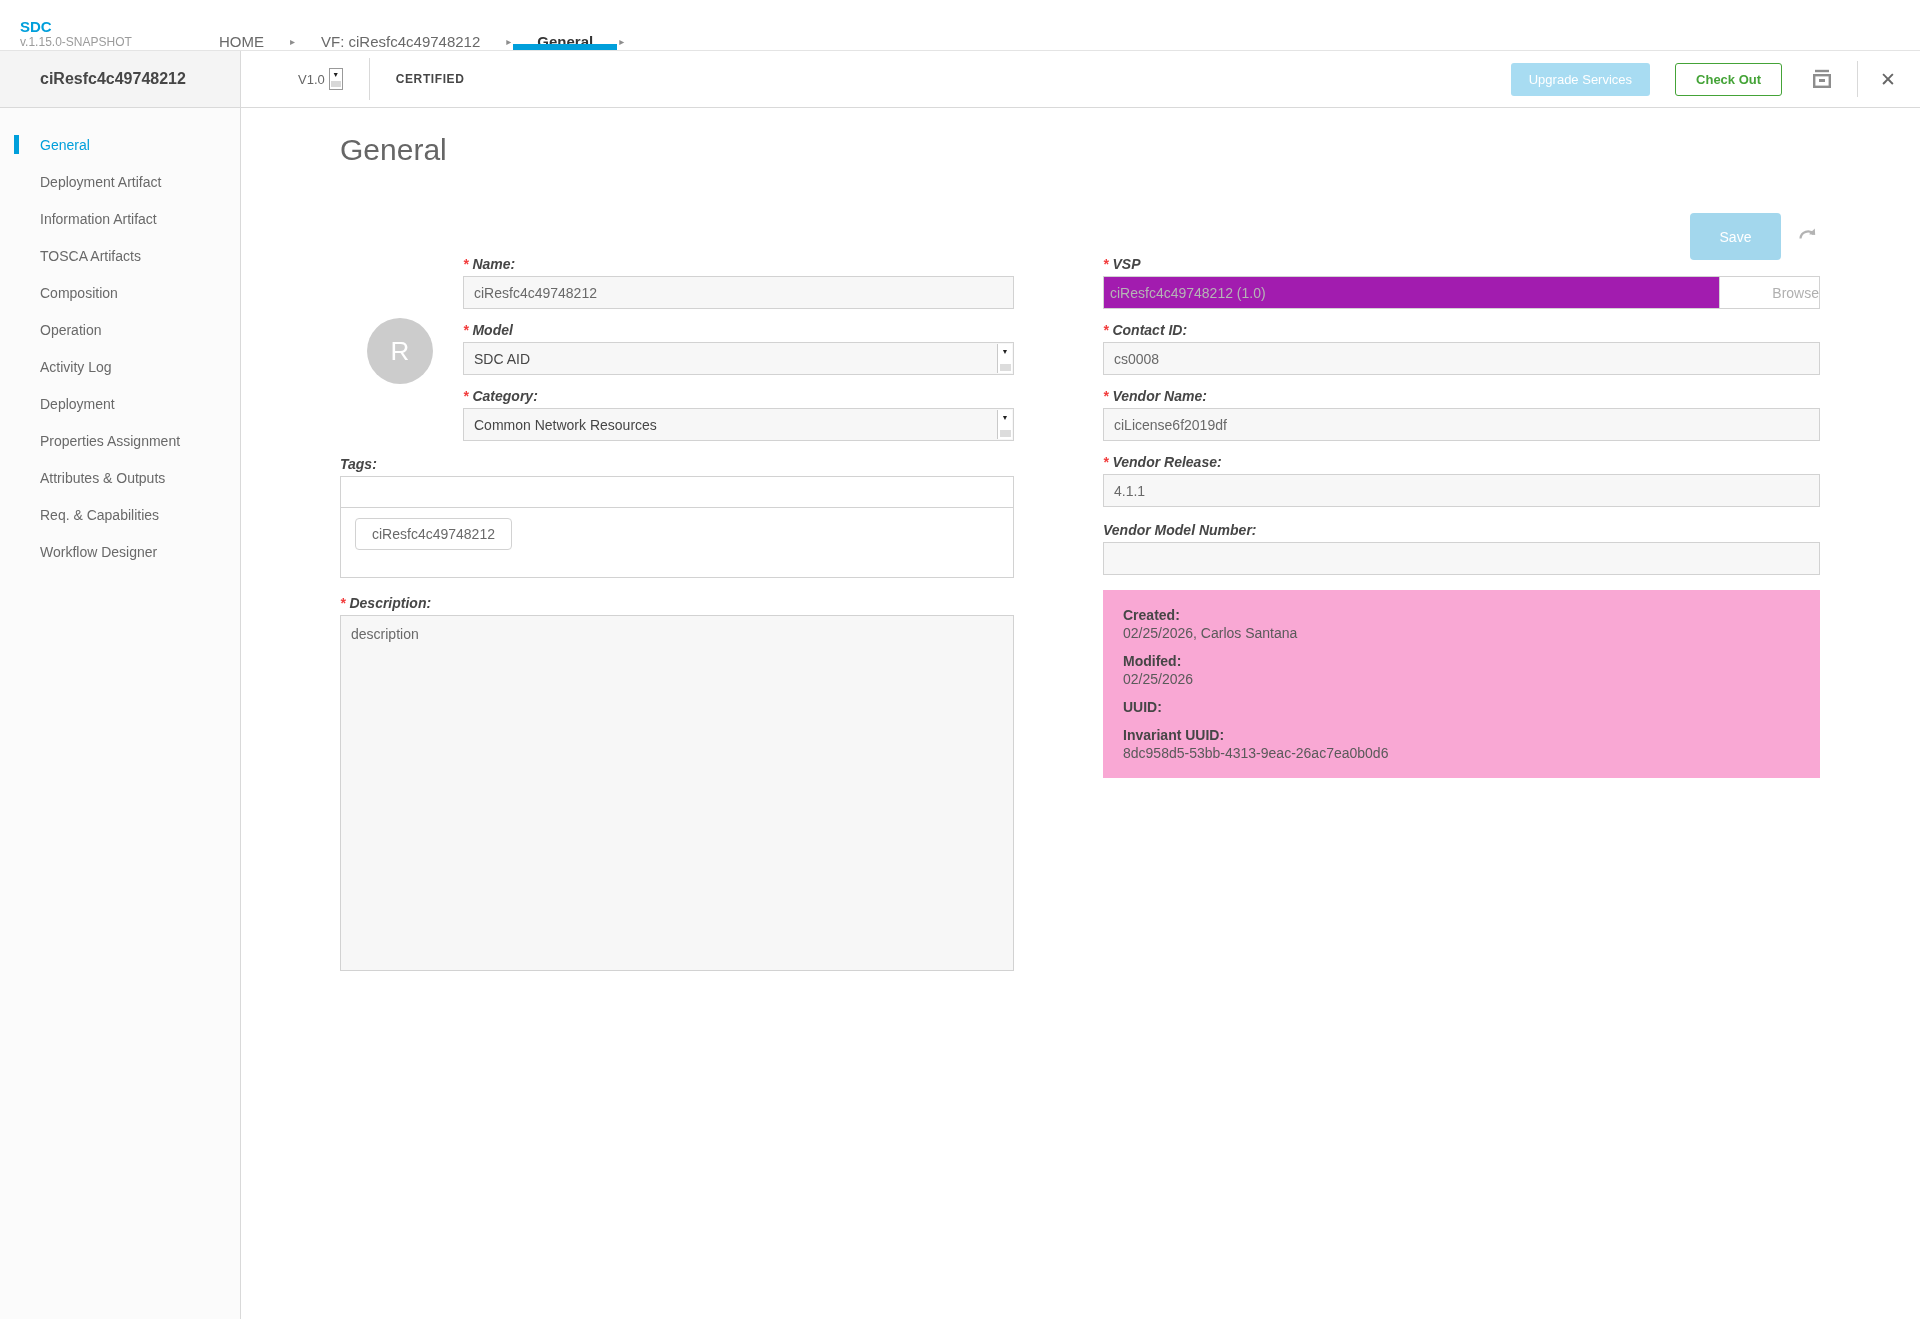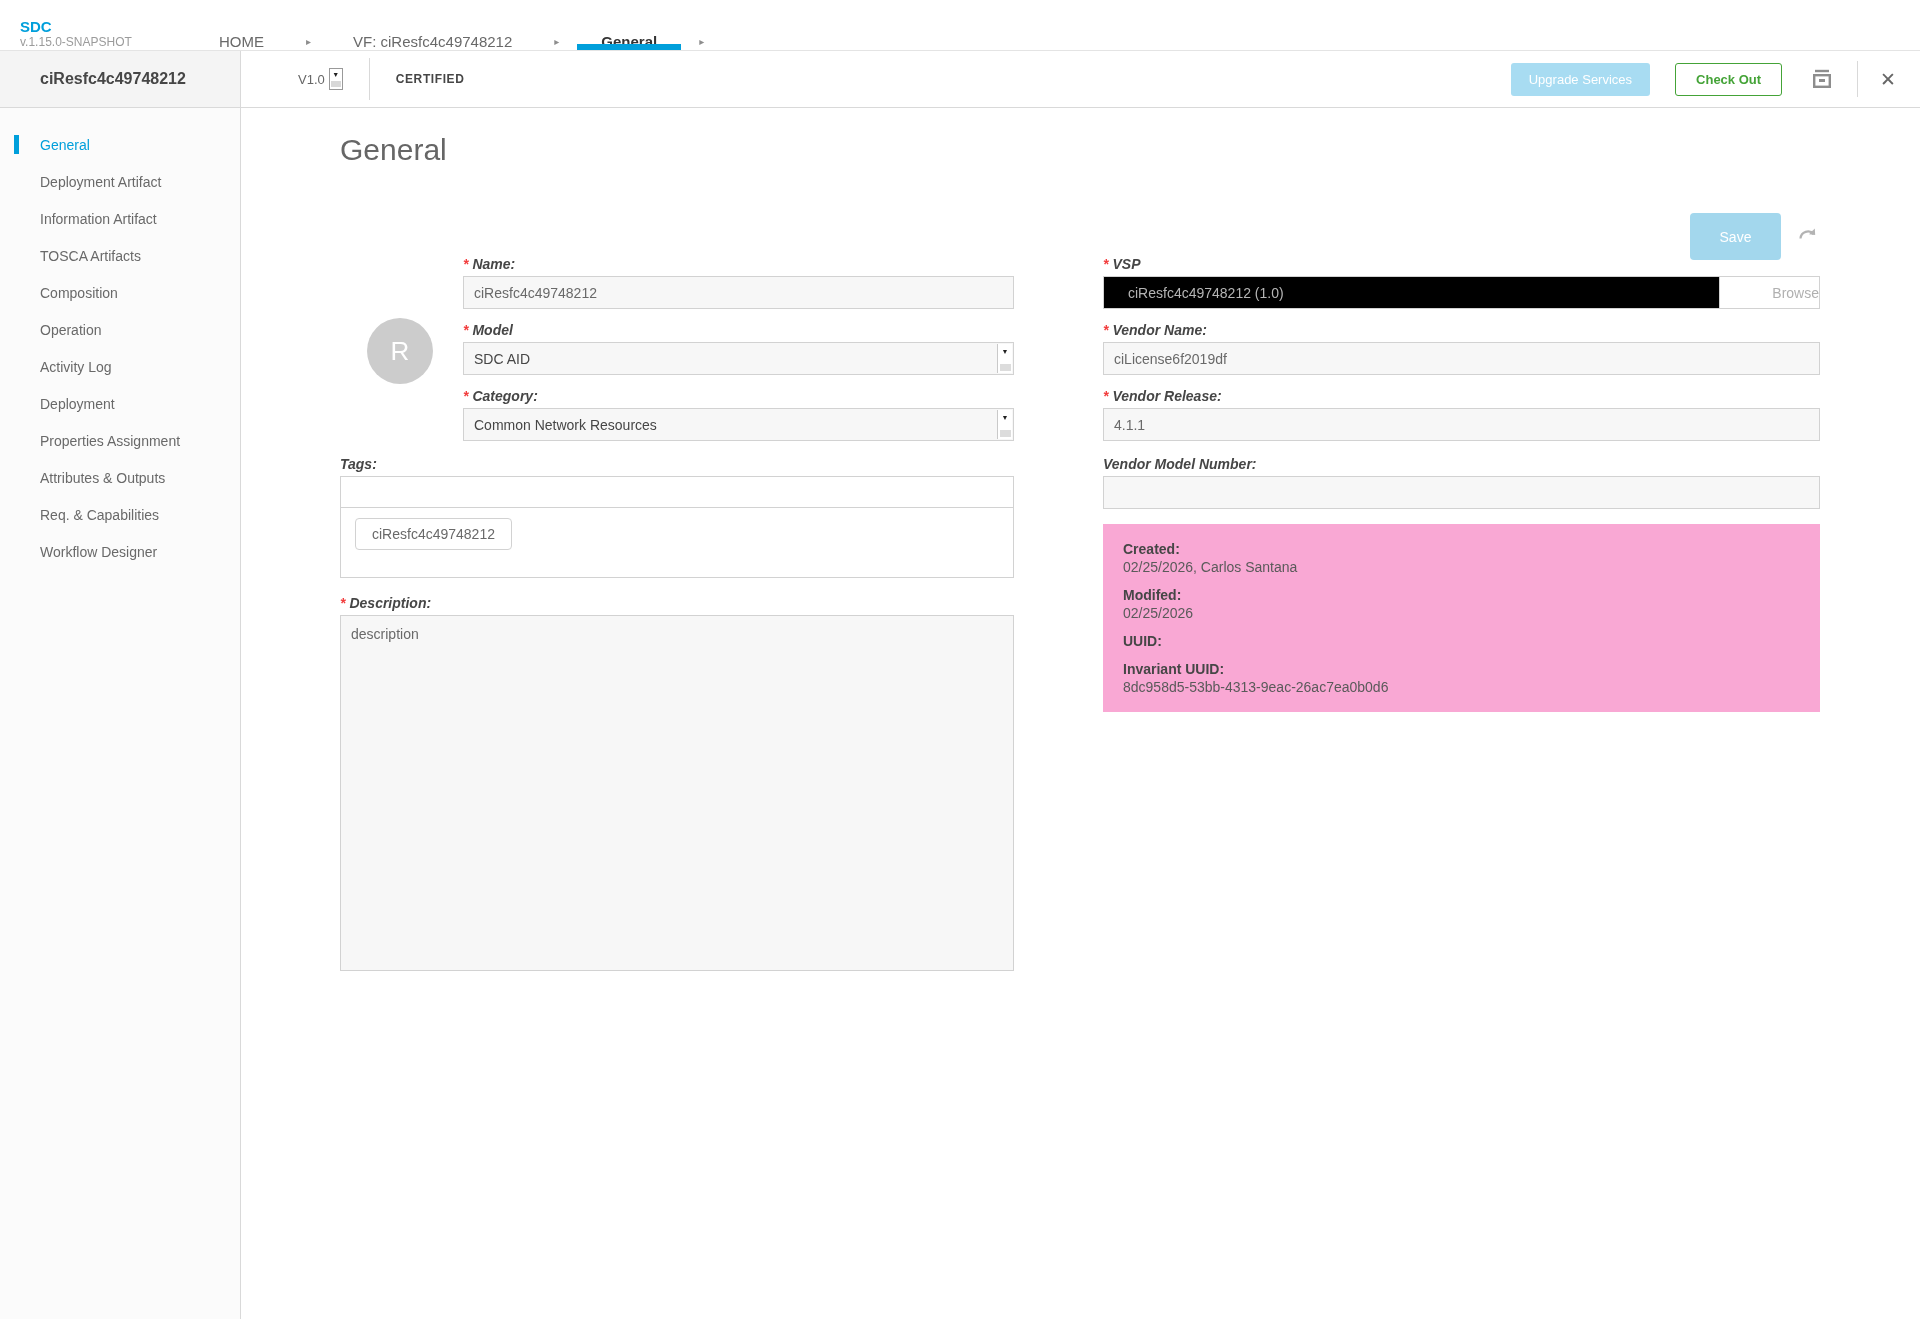--- a/index.html
+++ b/index.html
@@ -5,21 +5,21 @@
   * { margin:0; padding:0; box-sizing:border-box; }
   html,body { width:1920px; height:1319px; overflow:hidden; background:#fff;
     font-family:"Liberation Sans", sans-serif; color:#464646; }
 
   
   .topnav { height:51px; background:#fff; border-bottom:1px solid #e4e4e4;
     display:flex; align-items:flex-end; position:relative; }
   .logo { padding:7px 0 0 20px; width:200px; }
   .logo-title { color:#009fdb; font-weight:bold; font-size:15px; line-height:17px; }
   .logo-version { color:#9b9b9b; font-size:12px; line-height:15px; }
-  .crumbs { display:flex; align-items:center; gap:16px; margin-left:13px; }
+  .crumbs { display:flex; align-items:center; gap:0; margin-left:13px; }
   .crumb { font-size:15px; color:#696969; height:100%; display:flex; align-items:center;
     padding:0 6px; cursor:pointer; }
   .crumb.active { color:#333; font-weight:600; position:relative; }
   .crumb.active::after { content:""; position:absolute; left:-18px; right:-18px;
     bottom:0; height:6px; background:#009fdb; }
   .crumb-sep { color:#8d8d8d; font-size:10px; margin:0 20px; }
 
   
   .header-row { height:57px; border-bottom:1px solid #d9d9d9; display:flex; align-items:center; }
   .entity-cell { width:241px; height:100%; background:#f4f4f4; border-right:1px solid #d9d9d9;
@@ -79,22 +79,22 @@
   .tags-box { border:1px solid #d2d2d2; background:#fff; }
   .tags-input { width:100%; height:31px; border:none; border-bottom:1px solid #d2d2d2;
     padding:0 10px; font-size:14px; color:#696969; background:#fff; font-family:inherit; outline:none; }
   .chips { min-height:69px; padding:10px 14px; }
   .chip { display:inline-block; border:1px solid #d2d2d2; border-radius:4px; background:#fff;
     padding:7px 16px; font-size:14px; color:#696969; }
   .desc-area { width:100%; height:356px; border:1px solid #d2d2d2; background:#f7f7f7;
     font-size:14px; color:#696969; padding:10px; resize:none; font-family:inherit; }
 
   .vsp-row { display:flex; }
-  .vsp-input { flex:1; height:33px; border:1px solid #d2d2d2; border-right:none; background:#000000;
-    font-size:14px; color:#b5b5b5; padding:0 24px; font-family:inherit; }
+  .vsp-input { flex:1; height:33px; border:1px solid #d2d2d2; border-right:none; background:#a21caf;
+    font-size:14px; color:#b5b5b5; padding:0 6px; font-family:inherit; }
   .btn-browse { width:101px; height:33px; border:1px solid #d2d2d2; background:#fff;
     color:#b0b0b0; font-size:14px; cursor:default; font-family:inherit;text-align:right; }
 
   .meta-box { margin-top:15px; background:#f9a8d4; padding:16px 20px; }
   .meta-row { margin-bottom:10px; }
   .meta-label { display:block; font-size:14px; font-weight:600; color:#464646; line-height:18px; }
   .meta-value { display:block; font-size:14px; color:#5a5a5a; line-height:18px; }
 </style>
 </head>
 <body>
@@ -250,20 +250,24 @@
 
       <div class="col-right">
         <div class="group">
           <label class="flabel"><span class="req">*</span><span>VSP</span></label>
           <div class="vsp-row">
             <input class="vsp-input" value="ciResfc4c49748212 (1.0)" style="">
             <button class="btn-browse">Browse</button>
           </div>
         </div>
 
+        <div class="group">
+          <label class="flabel"><span class="req">*</span><span>Contact ID:</span></label>
+          <input class="tinput" value="cs0008" style="">
+        </div>
 
         <div class="group">
           <label class="flabel"><span class="req">*</span><span>Vendor Name:</span></label>
           <input class="tinput" value="ciLicense6f2019df" style="">
         </div>
 
         <div class="group">
           <label class="flabel"><span class="req">*</span><span>Vendor Release:</span></label>
           <input class="tinput" value="4.1.1" style="">
         </div>

